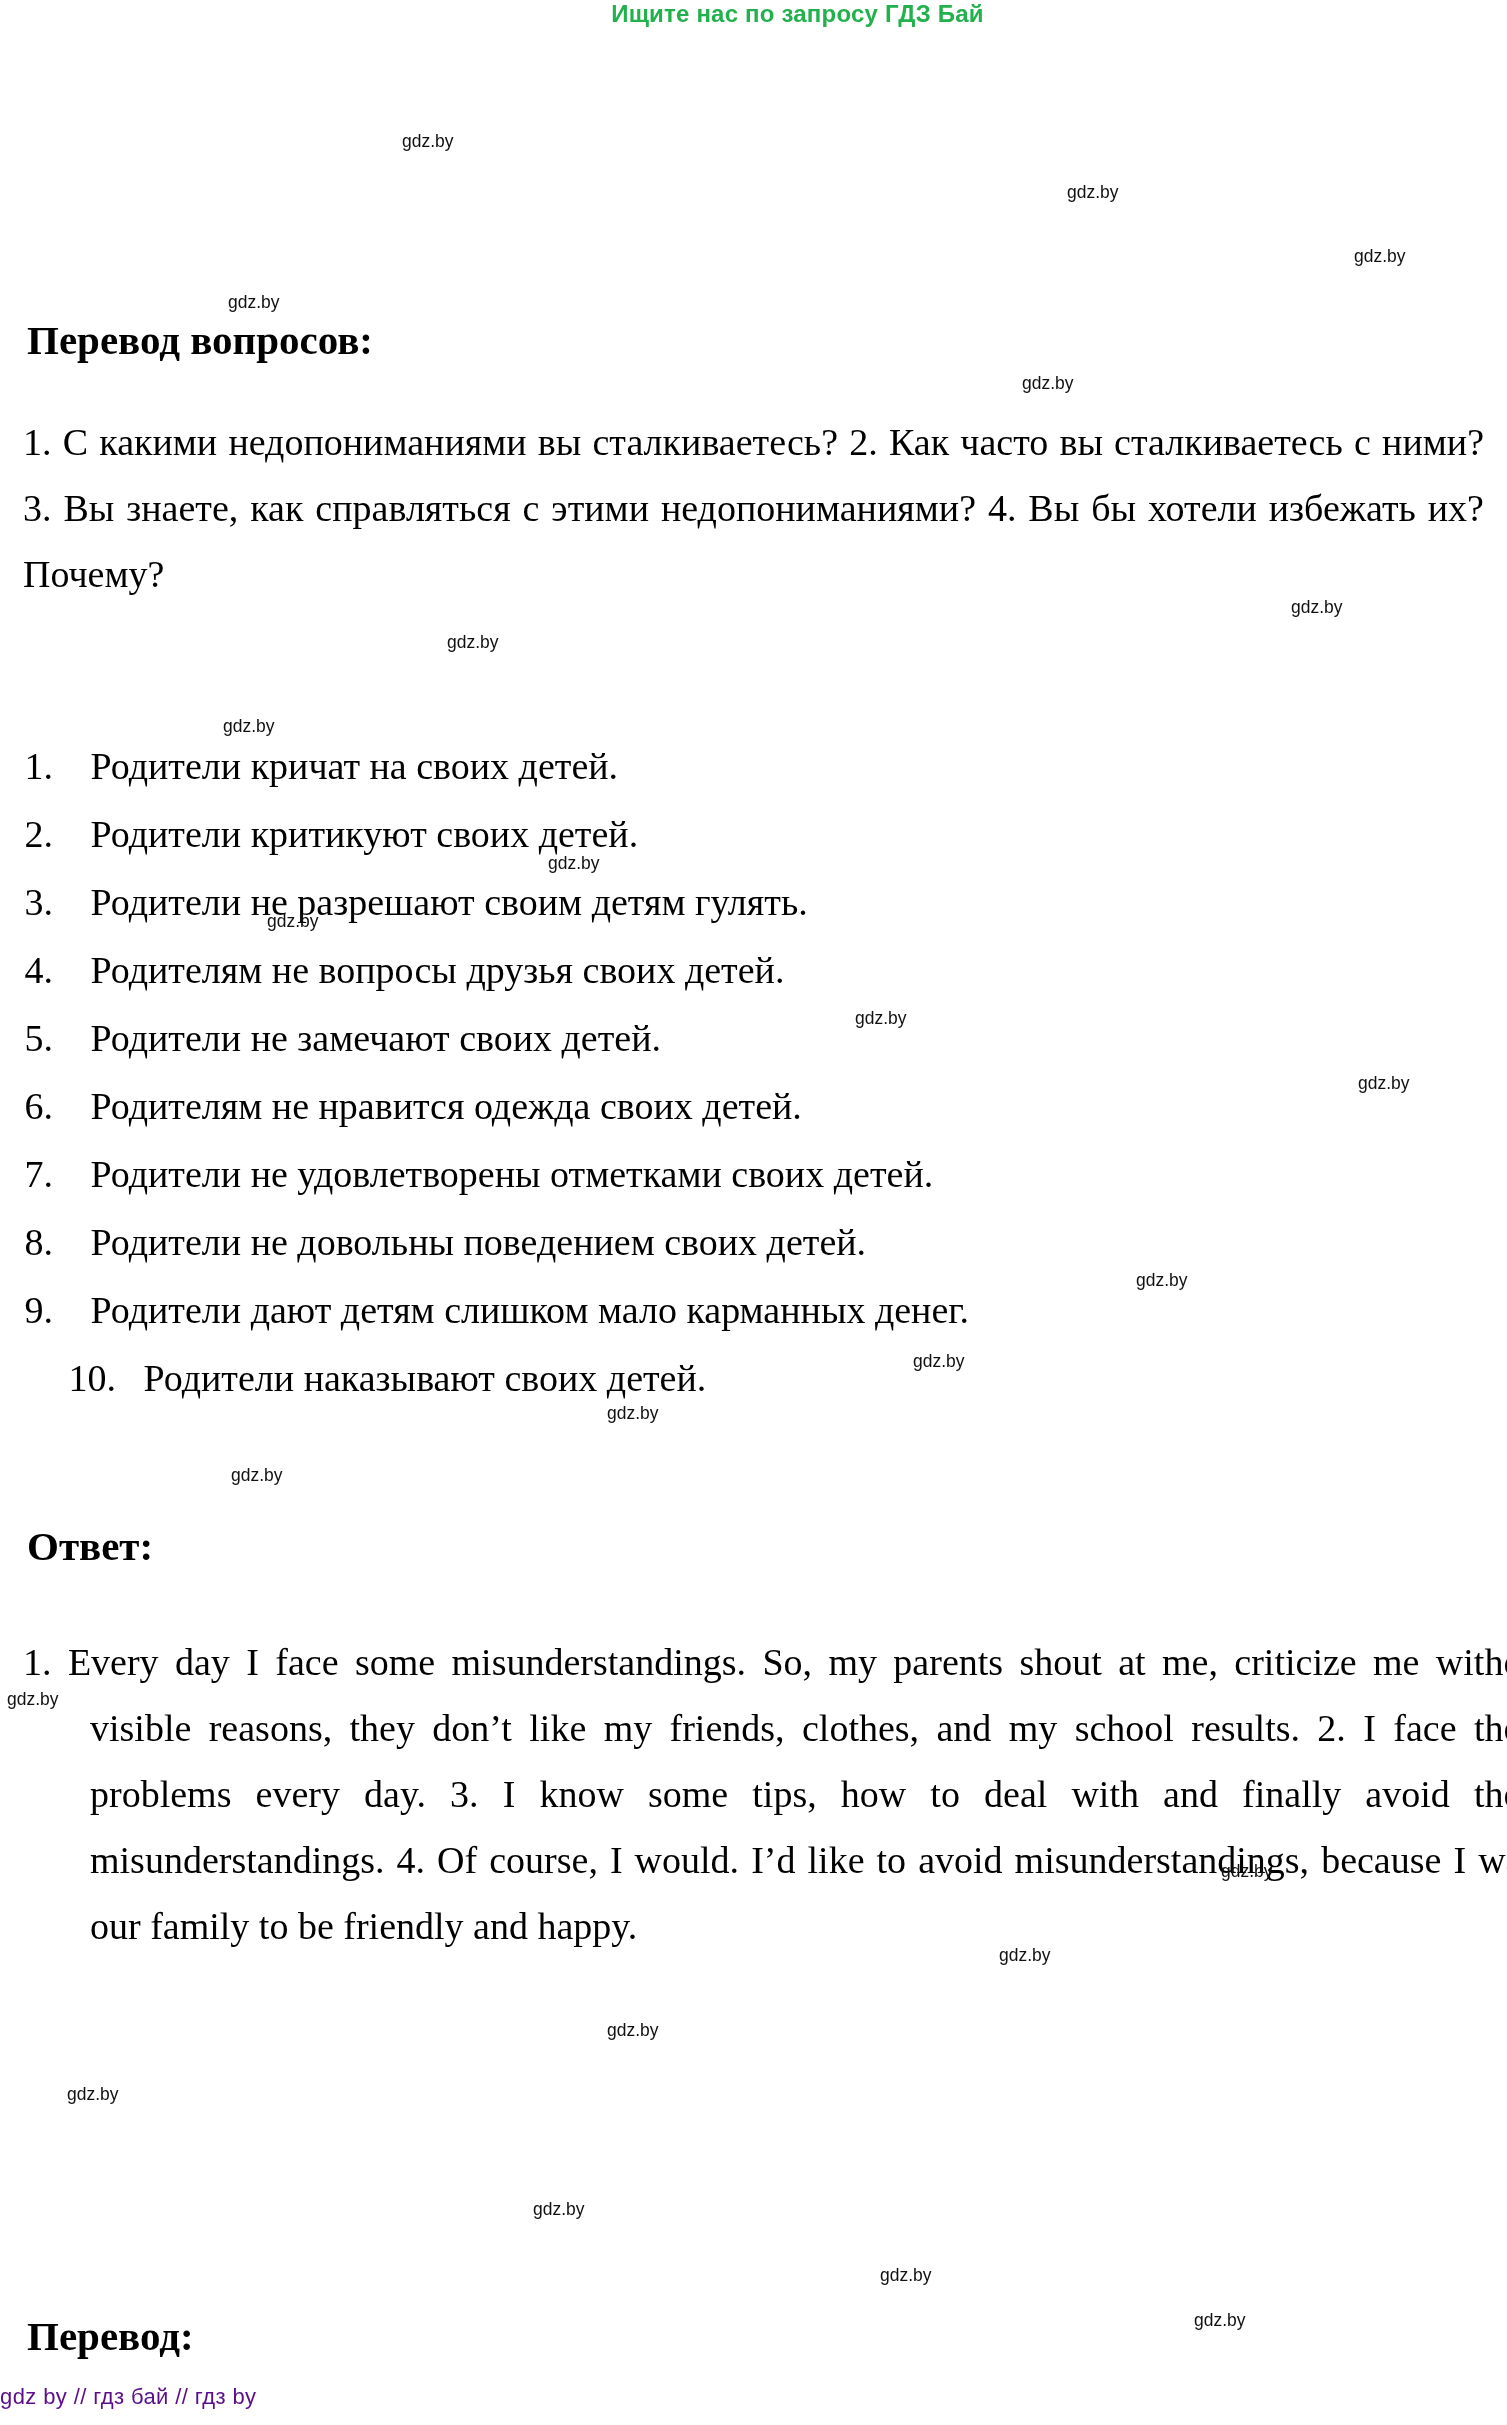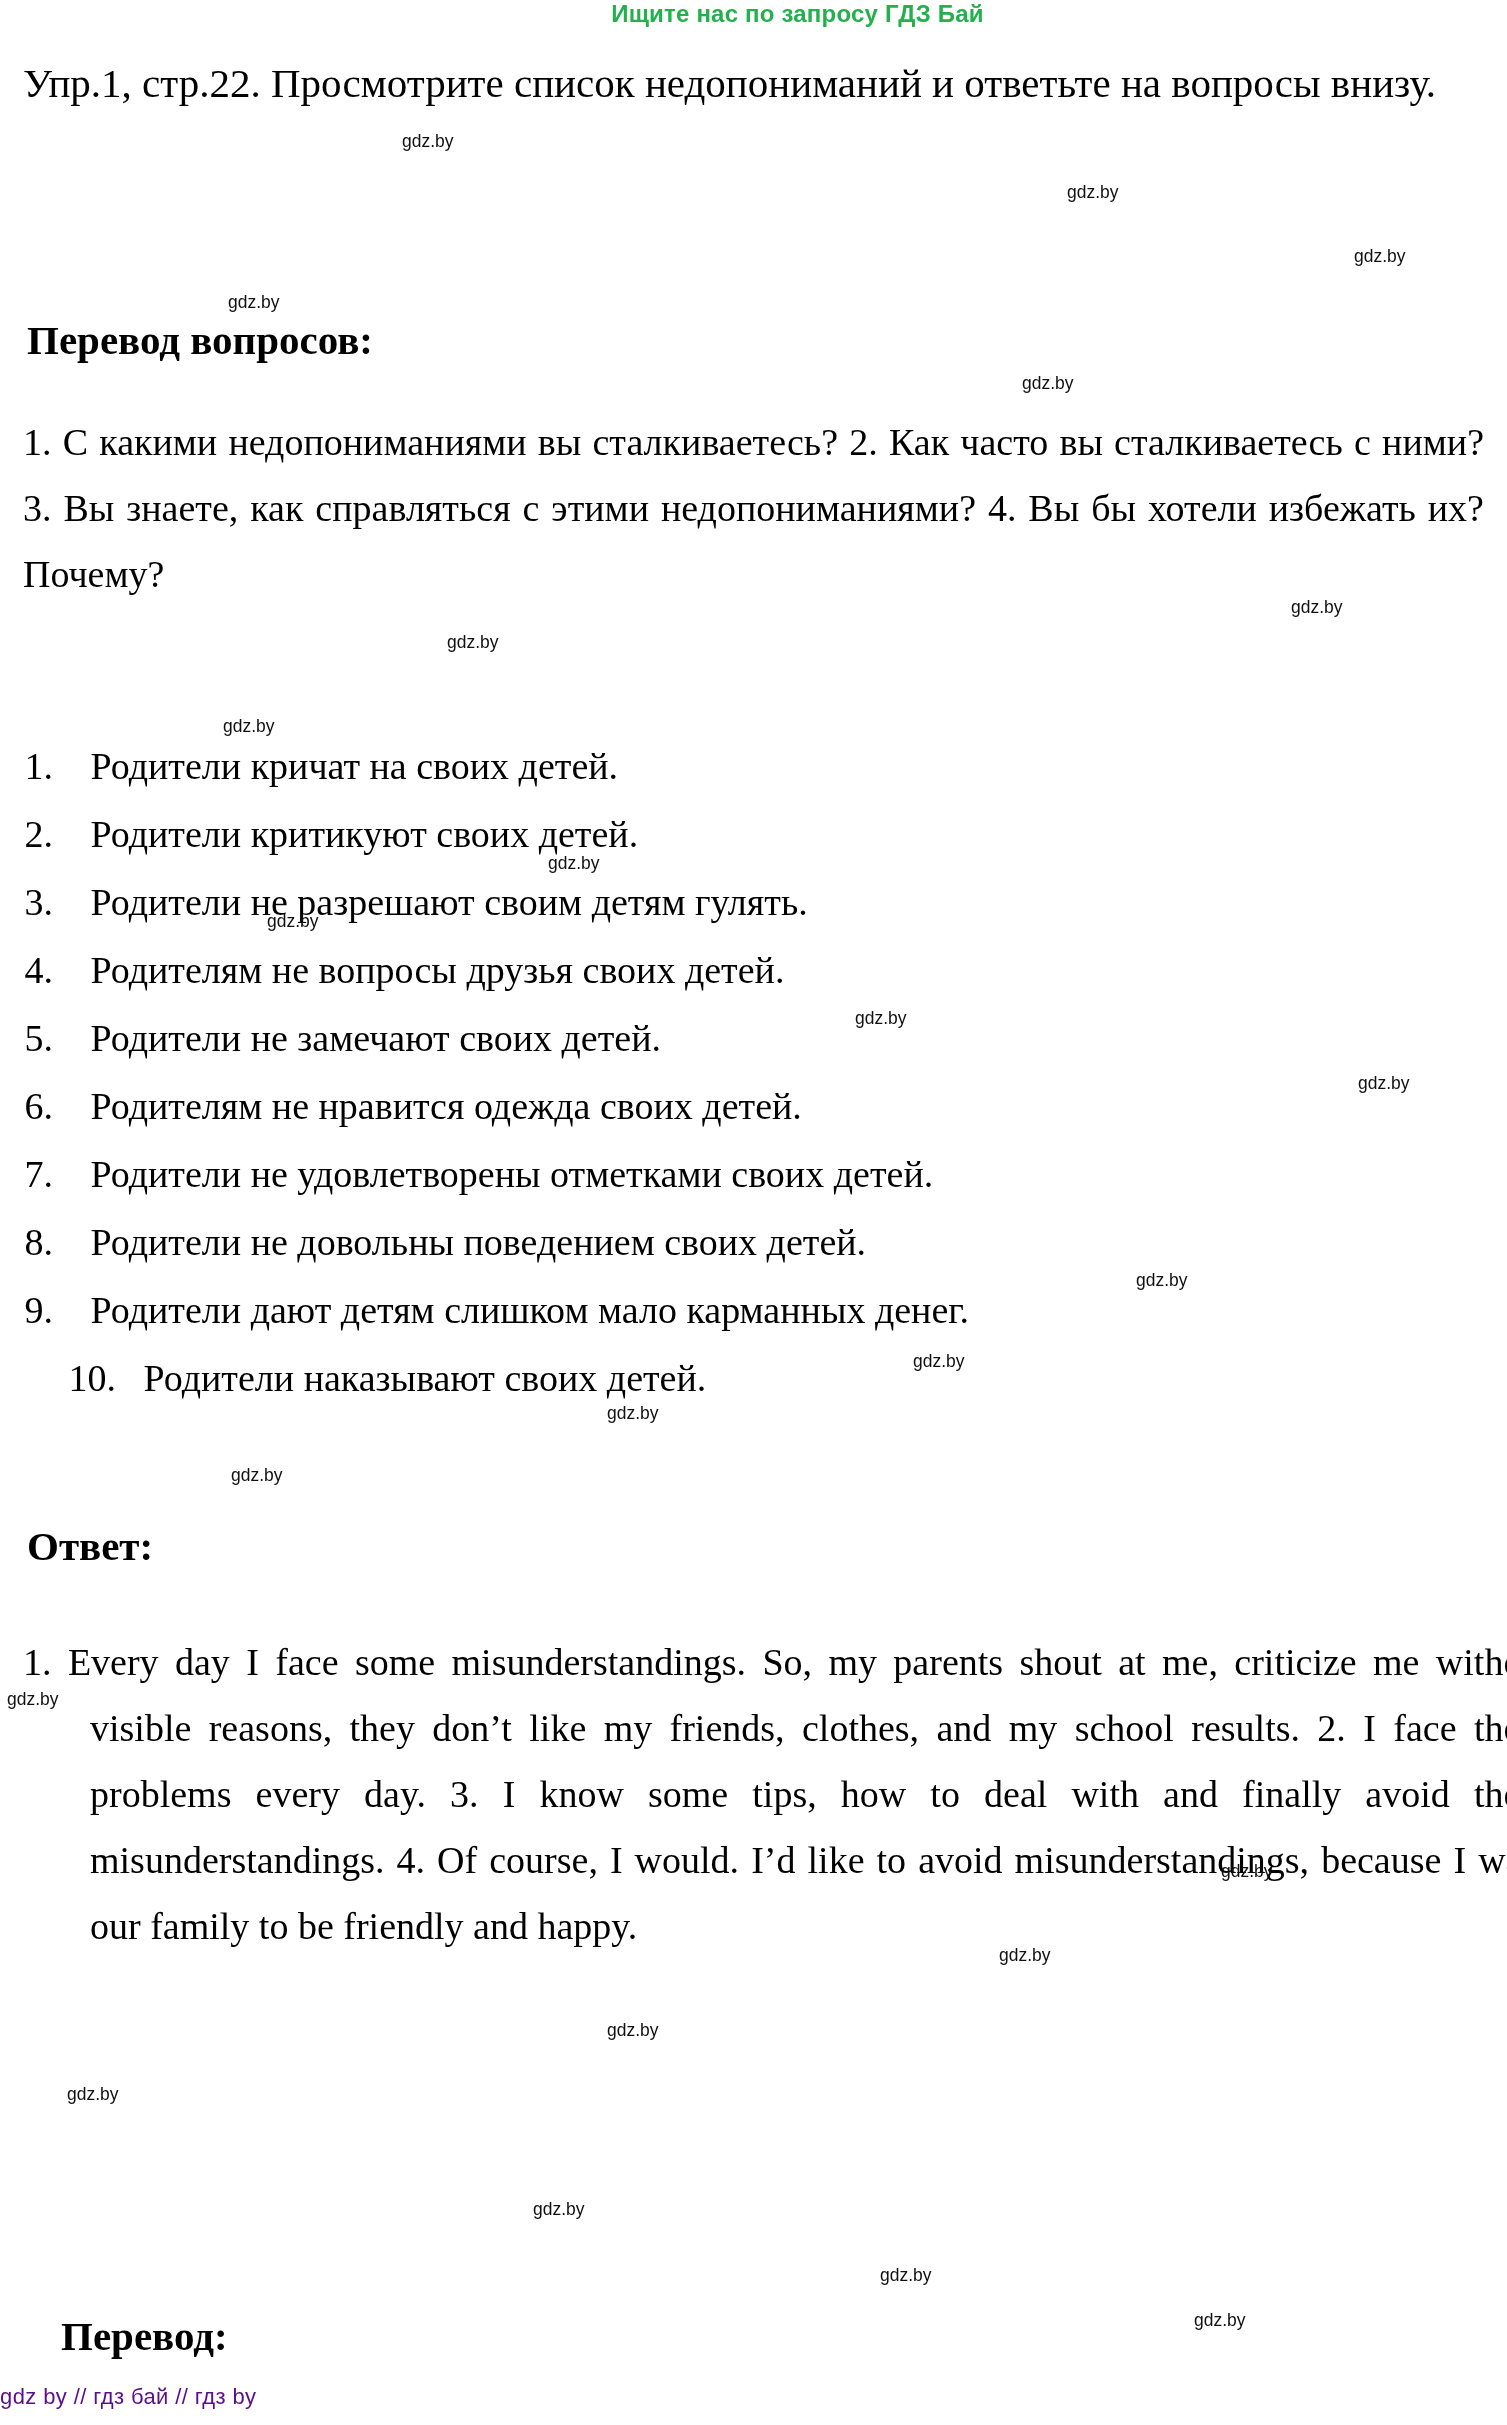--- a/index.html
+++ b/index.html
@@ -61,21 +61,21 @@
   .heading {
     position: absolute;
     left: 27px;
     font-size: 41px;
     font-weight: bold;
     line-height: 49px;
     white-space: nowrap;
   }
   #heading-questions { top: 316px; }
   #heading-answer    { top: 1522px; }
-  #heading-translation { top: 2312px; margin-left: 34px; }
+  #heading-translation { top: 2312px; }
 
   
   .q-para {
     position: absolute;
     left: 23px;
     top: 409px;
     width: 1461px;
     font-size: 38px;
     line-height: 66px;
     text-align: justify;
@@ -137,21 +137,20 @@
     white-space: nowrap;
   }
 </style>
 </head>
 <body>
 
 <div id="page">
 
   <div class="promo" style="color: rgb(34, 177, 76); padding-left: 44px;">Ищите нас по запросу ГДЗ Бай</div>
 
-  <div class="task">Упр.1, стр.22. Просмотрите список недопониманий и ответьте на вопросы внизу.</div>
 
   <div class="heading" id="heading-questions">Перевод вопросов:</div>
 
   <div class="q-para">1. С какими недопониманиями вы сталкиваетесь? 2. Как часто вы сталкиваетесь с ними? 3. Вы знаете, как справляться с этими недопониманиями? 4. Вы бы хотели избежать их? Почему?</div>
 
   <ul class="list" id="misunderstandings-list">
       <li><span class="num">1.</span><span>Родители кричат на своих детей.</span></li>
       <li><span class="num">2.</span><span>Родители критикуют своих детей.</span></li>
       <li><span class="num">3.</span><span>Родители не разрешают своим детям гулять.</span></li>
       <li><span class="num">4.</span><span>Родителям не вопросы друзья своих детей.</span></li>

